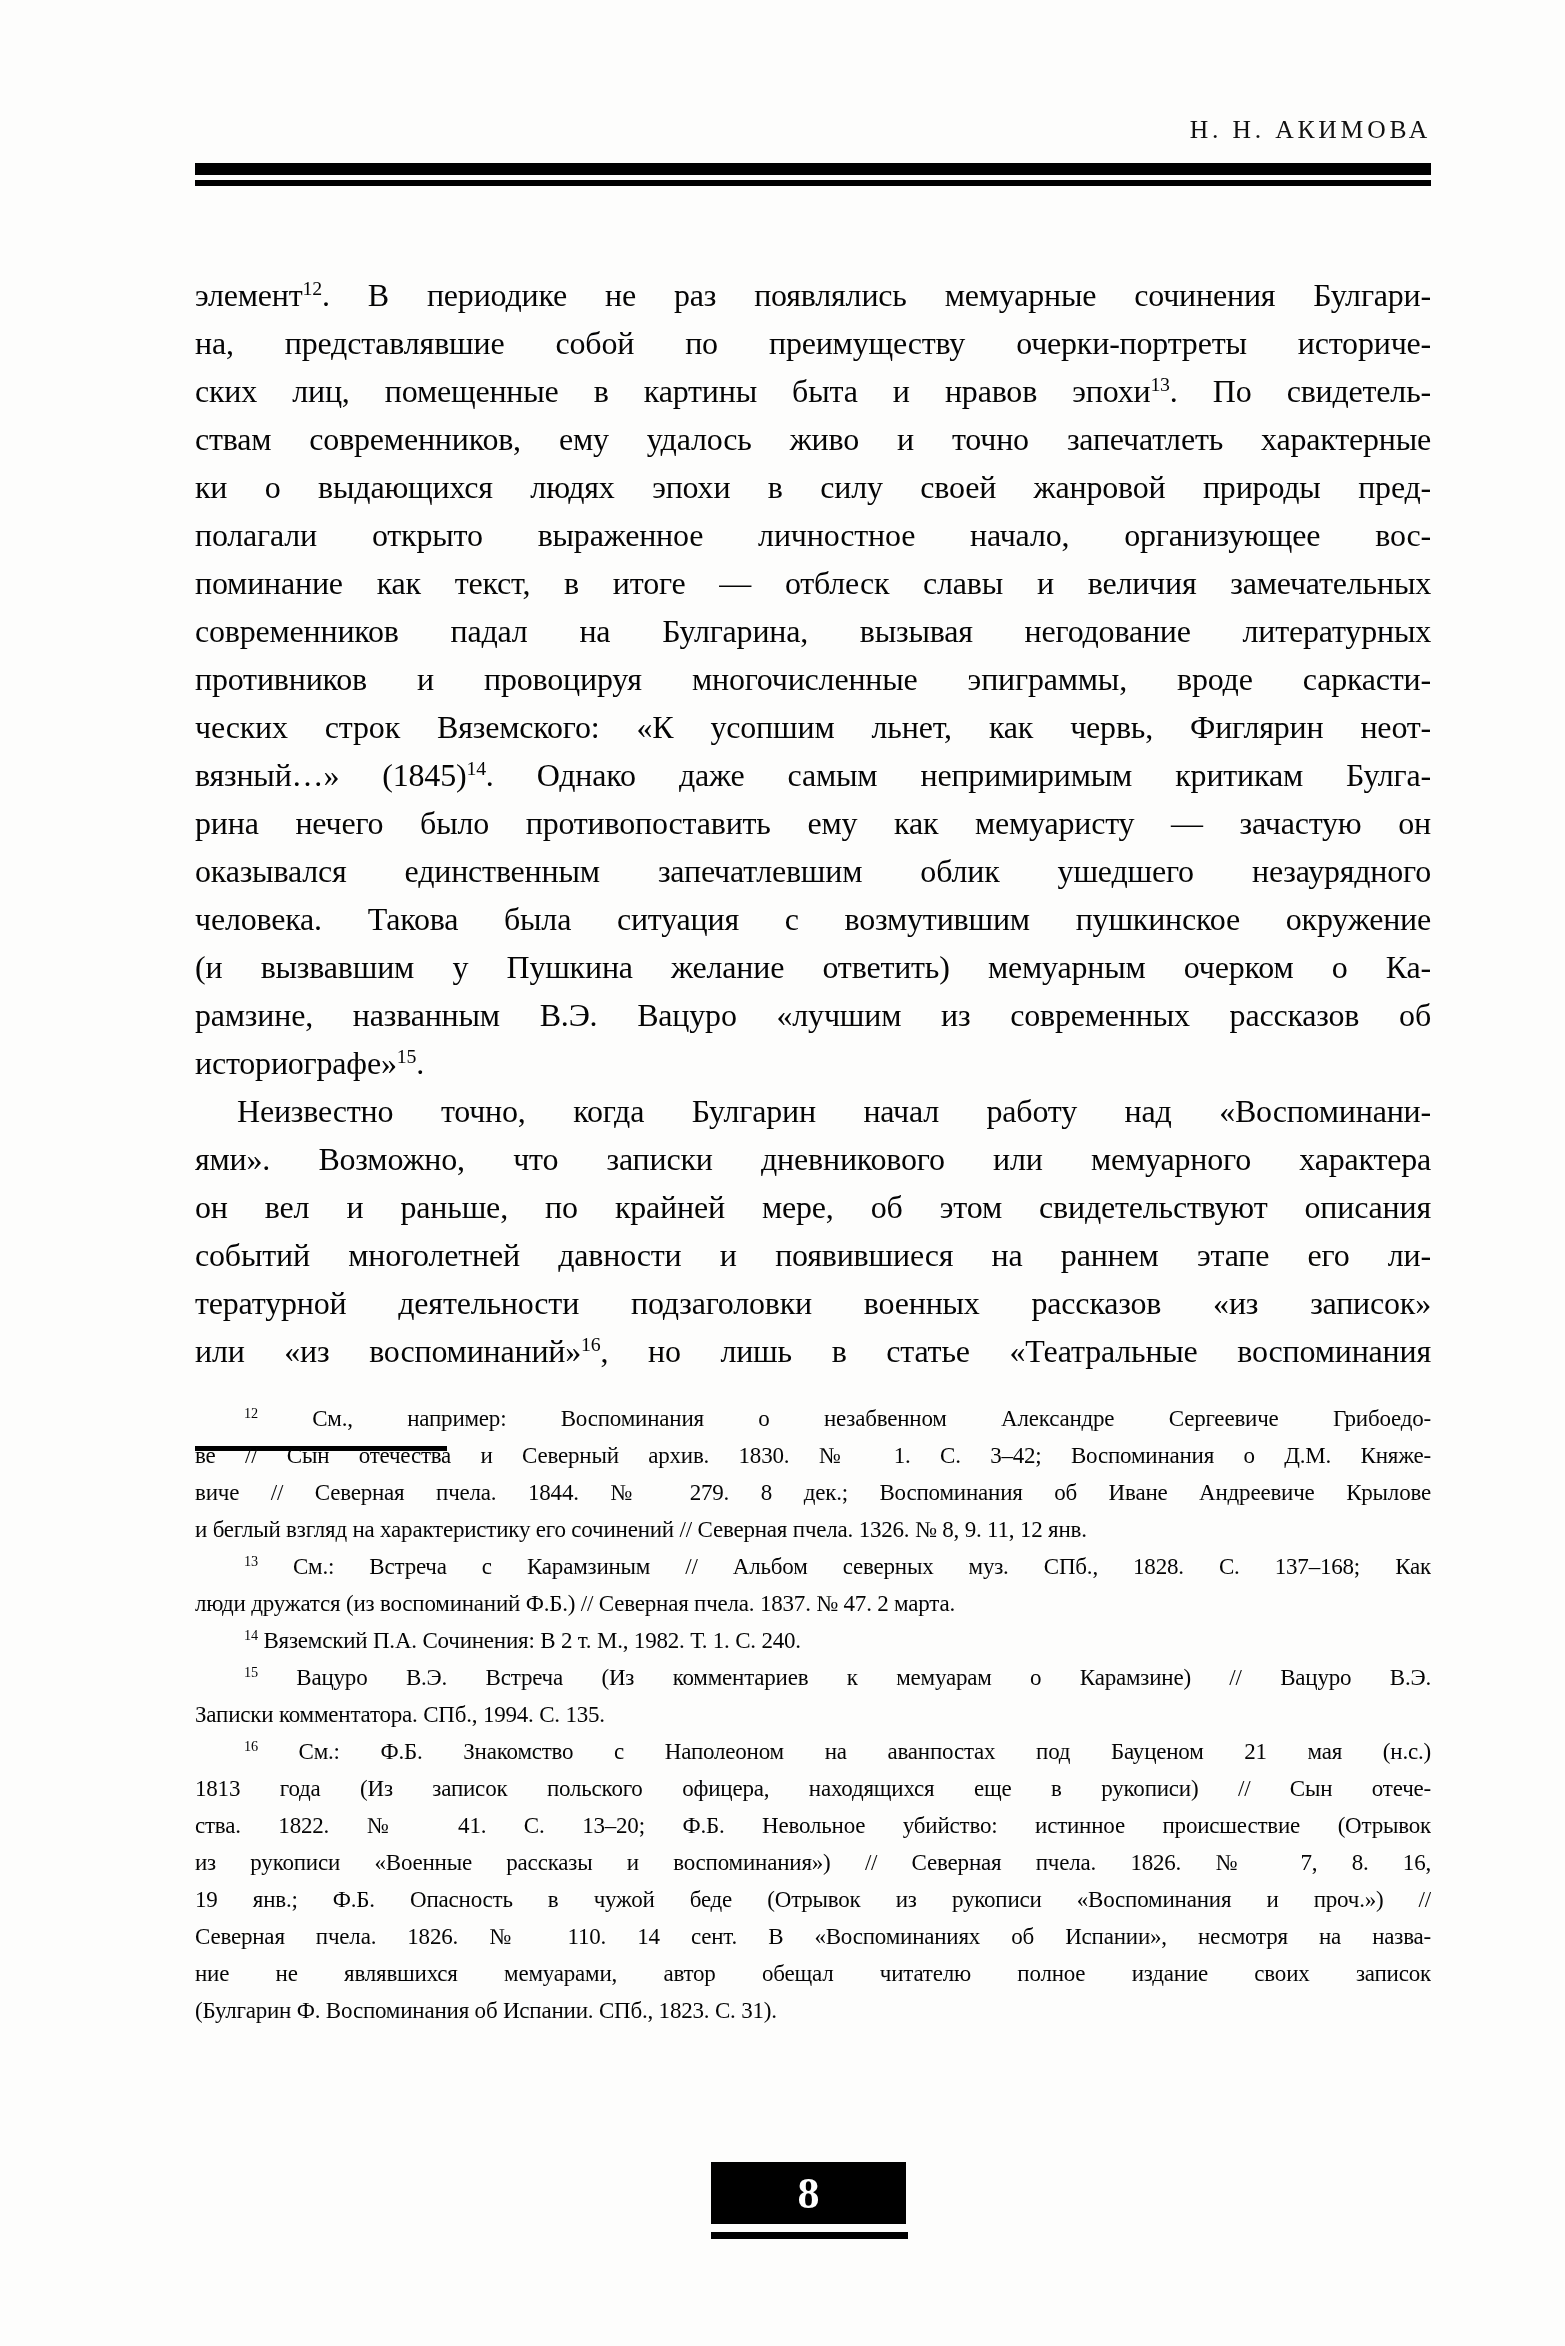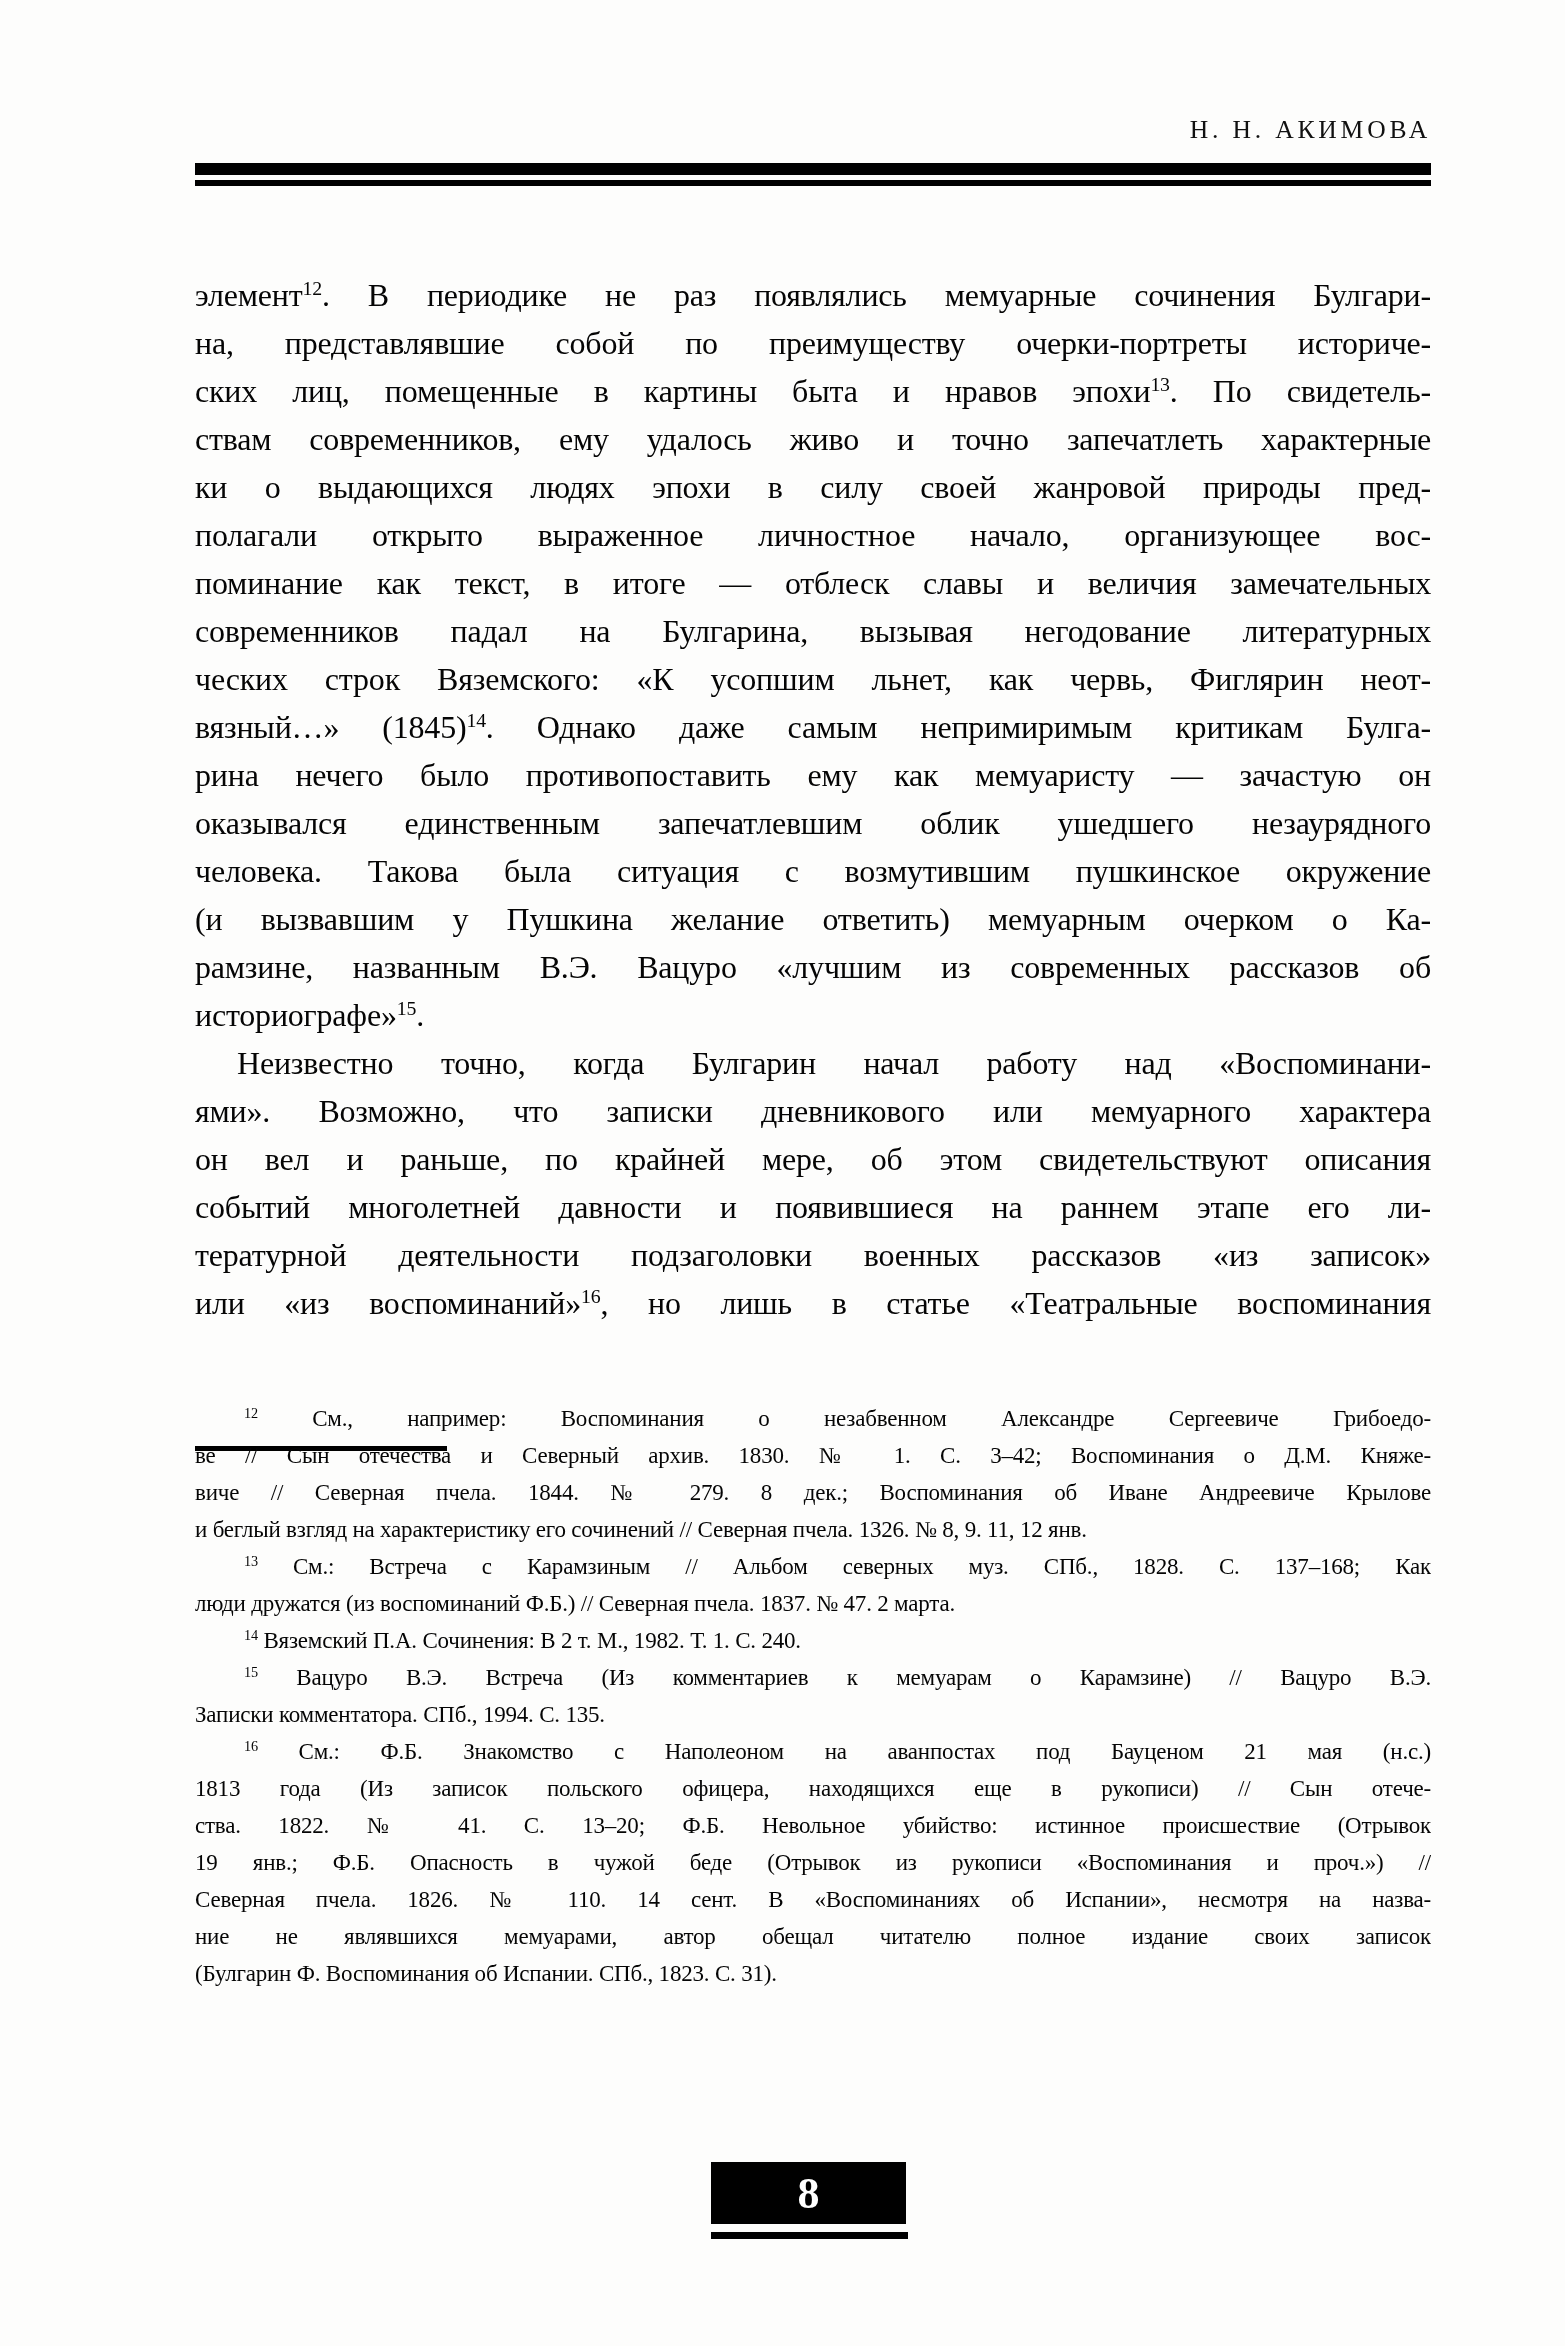--- a/index.html
+++ b/index.html
@@ -68,20 +68,21 @@
 
   <div class="body-text" id="body-text">
       <div class="bline"><span>элемент</span><sup>12</sup><span>. В периодике не раз появлялись мемуарные сочинения Булгари-</span></div>
       <div class="bline"><span>на, представлявшие собой по преимуществу очерки-портреты историче-</span></div>
       <div class="bline"><span>ских лиц, помещенные в картины быта и нравов эпохи</span><sup>13</sup><span>. По свидетель-</span></div>
       <div class="bline"><span>ствам современников, ему удалось живо и точно запечатлеть характерные</span></div>
       <div class="bline"><span>ки о выдающихся людях эпохи в силу своей жанровой природы пред-</span></div>
       <div class="bline"><span>полагали открыто выраженное личностное начало, организующее вос-</span></div>
       <div class="bline"><span>поминание как текст, в итоге — отблеск славы и величия замечательных</span></div>
       <div class="bline"><span>современников падал на Булгарина, вызывая негодование литературных</span></div>
+      <div class="bline"><span>противников и провоцируя многочисленные эпиграммы, вроде саркасти-</span></div>
       <div class="bline"><span>ческих строк Вяземского: «К усопшим льнет, как червь, Фиглярин неот-</span></div>
       <div class="bline"><span>вязный…» (1845)</span><sup>14</sup><span>. Однако даже самым непримиримым критикам Булга-</span></div>
       <div class="bline"><span>рина нечего было противопоставить ему как мемуаристу — зачастую он</span></div>
       <div class="bline"><span>оказывался единственным запечатлевшим облик ушедшего незаурядного</span></div>
       <div class="bline"><span>человека. Такова была ситуация с возмутившим пушкинское окружение</span></div>
       <div class="bline"><span>(и вызвавшим у Пушкина желание ответить) мемуарным очерком о Ка-</span></div>
       <div class="bline"><span>рамзине, названным В.Э. Вацуро «лучшим из современных рассказов об</span></div>
       <div class="bline last"><span>историографе»</span><sup>15</sup><span>.</span></div>
       <div class="bline indent"><span>Неизвестно точно, когда Булгарин начал работу над «Воспоминани-</span></div>
       <div class="bline"><span>ями». Возможно, что записки дневникового или мемуарного характера</span></div>
@@ -99,20 +100,21 @@
       <div class="fline"><span>виче // Северная пчела. 1844. № 279. 8 дек.; Воспоминания об Иване Андреевиче Крылове</span></div>
       <div class="fline last"><span>и беглый взгляд на характеристику его сочинений // Северная пчела. 1326. № 8, 9. 11, 12 янв.</span></div>
       <div class="fline indent"><sup>13</sup><span> См.: Встреча с Карамзиным // Альбом северных муз. СПб., 1828. С. 137–168; Как</span></div>
       <div class="fline last"><span>люди дружатся (из воспоминаний Ф.Б.) // Северная пчела. 1837. № 47. 2 марта.</span></div>
       <div class="fline last indent"><sup>14</sup><span> </span><span class="it">Вяземский П.А.</span><span> Сочинения: В 2 т. М., 1982. Т. 1. С. 240.</span></div>
       <div class="fline indent"><sup>15</sup><span> </span><span class="it">Вацуро В.Э.</span><span> Встреча (Из комментариев к мемуарам о Карамзине) // </span><span class="it">Вацуро В.Э.</span></div>
       <div class="fline last"><span>Записки комментатора. СПб., 1994. С. 135.</span></div>
       <div class="fline indent"><sup>16</sup><span> См.: </span><span class="it">Ф.Б.</span><span> Знакомство с Наполеоном на аванпостах под Бауценом 21 мая (н.с.)</span></div>
       <div class="fline"><span>1813 года (Из записок польского офицера, находящихся еще в рукописи) // Сын отече-</span></div>
       <div class="fline"><span>ства. 1822. № 41. С. 13–20; </span><span class="it">Ф.Б.</span><span> Невольное убийство: истинное происшествие (Отрывок</span></div>
+      <div class="fline"><span>из рукописи «Военные рассказы и воспоминания») // Северная пчела. 1826. № 7, 8. 16,</span></div>
       <div class="fline"><span>19 янв.; </span><span class="it">Ф.Б.</span><span> Опасность в чужой беде (Отрывок из рукописи «Воспоминания и проч.») //</span></div>
       <div class="fline"><span>Северная пчела. 1826. № 110. 14 сент. В «Воспоминаниях об Испании», несмотря на назва-</span></div>
       <div class="fline"><span>ние не являвшихся мемуарами, автор обещал читателю полное издание своих записок</span></div>
       <div class="fline last"><span>(</span><span class="it">Булгарин Ф.</span><span> Воспоминания об Испании. СПб., 1823. С. 31).</span></div>
     </div>
 
   <div class="page-number-box">
     <span>8</span>
   </div>
   <div class="rule footer-rule"></div>

